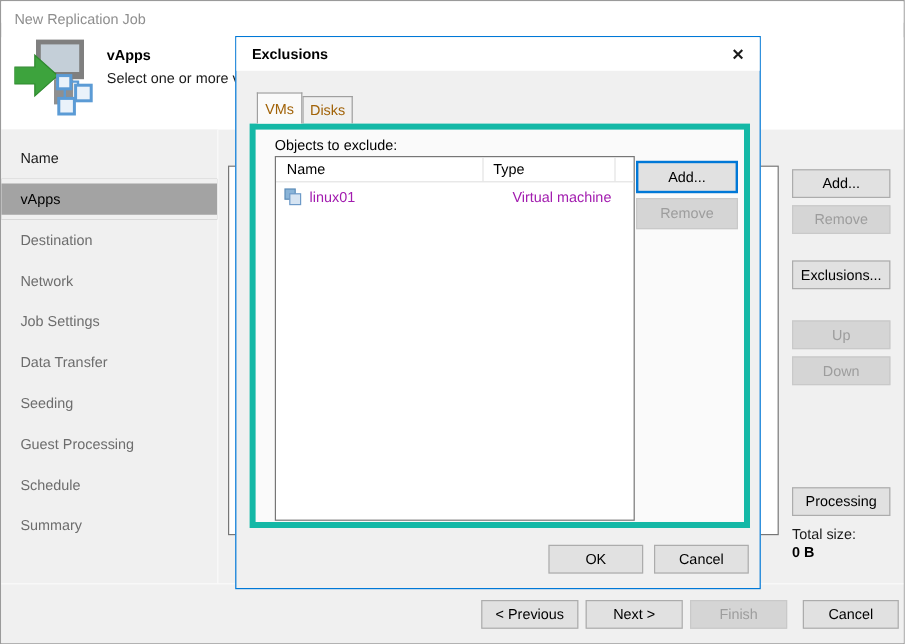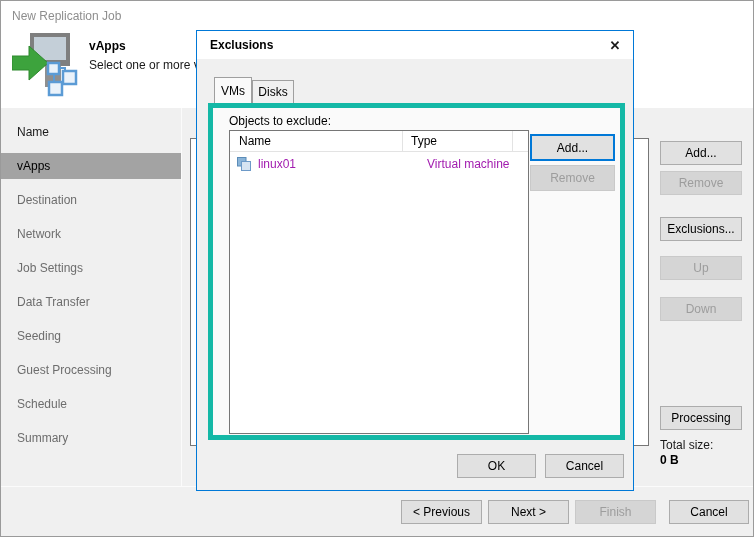--- a/index.html
+++ b/index.html
@@ -38,21 +38,21 @@
   .f-finish { left:574px; top:499px; width:81px; height:24px; }
   .f-cancel { left:668px; top:499px; width:80px; height:24px; }
   
   .dialog { position:absolute; left:195px; top:29px; width:438px; height:461px;
             background:#f0f0f0; border:1px solid #0078d7; z-index:10; }
   .dlg-titlebar { position:absolute; top:0; left:0; right:0; height:28px; background:#fff;font-weight:bold; }
   .dlg-titlebar .t { position:absolute; left:13px; top:7px; color:#000; }
   .dlg-close { position:absolute; top:4px; right:6px; width:24px; height:21px;
                display:flex; align-items:center; justify-content:center; font-size:13px; color:#1a1a1a; background:#fff; }
   .tab { position:absolute; display:flex; align-items:center; justify-content:center;
-         border:1px solid #9f9f9f; border-bottom:none; color:#000000; }
+         border:1px solid #9f9f9f; border-bottom:none; color:#a16207; }
   .tab-vms { left:17px; top:46px; width:38px; height:26px; background:#fafafa; z-index:3; }
   .tab-disks { left:55px; top:49px; width:42px; height:23px; background:#f0f0f0; z-index:1; }
   .tab-panel { position:absolute; left:11px; top:72px; width:417px; height:337px;
                background:#fafafa; border:5px solid #14b8a6; z-index:2; }
   .objects-label { position:absolute; left:16px; top:6px; color:#000; }
   .dlg-list { position:absolute; left:16px; top:22px; width:300px; height:304px; background:#fff; border:1px solid #767676; }
   .lb-header { display:flex; height:21px; align-items:center; border-bottom:1px solid #e3e3e3; color:#000; }
   .lb-header .c1 { width:173px; padding-left:9px; border-right:1px solid #e3e3e3; height:100%; display:flex; align-items:center; }
   .lb-header .c2 { width:110px; padding-left:8px; border-right:1px solid #e3e3e3; height:100%; display:flex; align-items:center; }
   .lb-row { display:flex; height:23px; align-items:center; color:#a21caf;justify-content:space-between; }
@@ -101,21 +101,21 @@
     <div class="side-item">Seeding</div>
     <div class="side-item">Guest Processing</div>
     <div class="side-item">Schedule</div>
     <div class="side-item">Summary</div>
   </div>
 
   <div class="main-list"></div>
   <button class="btn colbtn" style="top:140px;">Add...</button>
   <button class="btn colbtn disabled" style="top:170px;">Remove</button>
   <button class="btn colbtn" style="top:216px;">Exclusions...</button>
-  <button class="btn colbtn disabled" style="top:255px;">Up</button>
+  <button class="btn colbtn disabled" style="top:266px;">Up</button>
   <button class="btn colbtn disabled" style="top:296px;">Down</button>
   <button class="btn colbtn" style="top:405px;">Processing</button>
   <div class="total-label">Total size:</div>
   <div class="total-value">0 B</div>
 
   <div class="hr-footer"></div>
 
   <button class="btn f-prev">&lt; Previous</button>
   <button class="btn f-next">Next &gt;</button>
   <button class="btn f-finish disabled">Finish</button>

